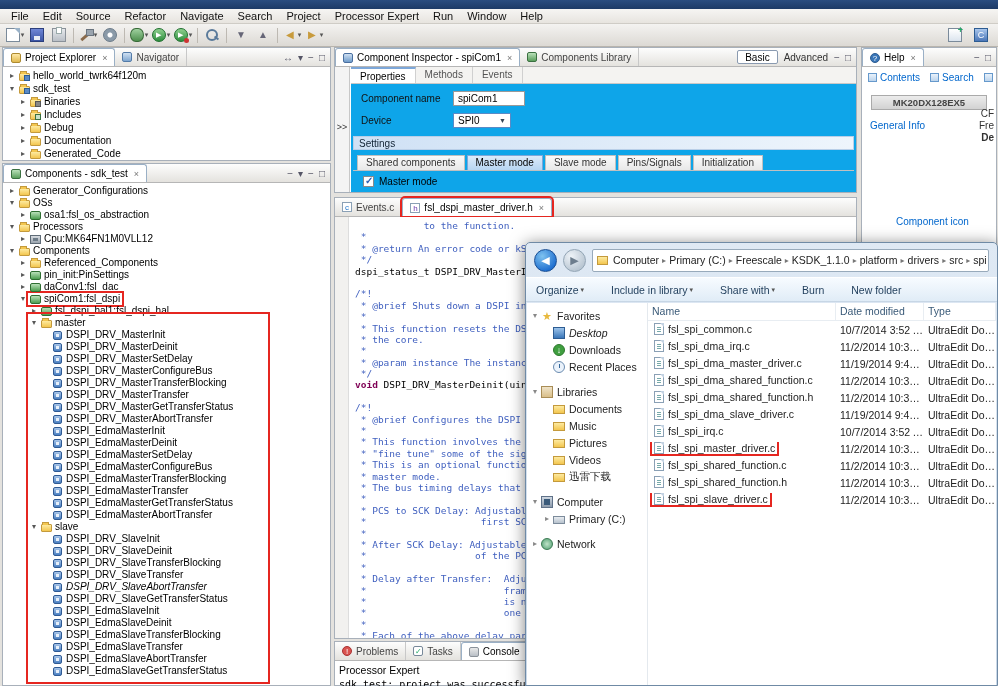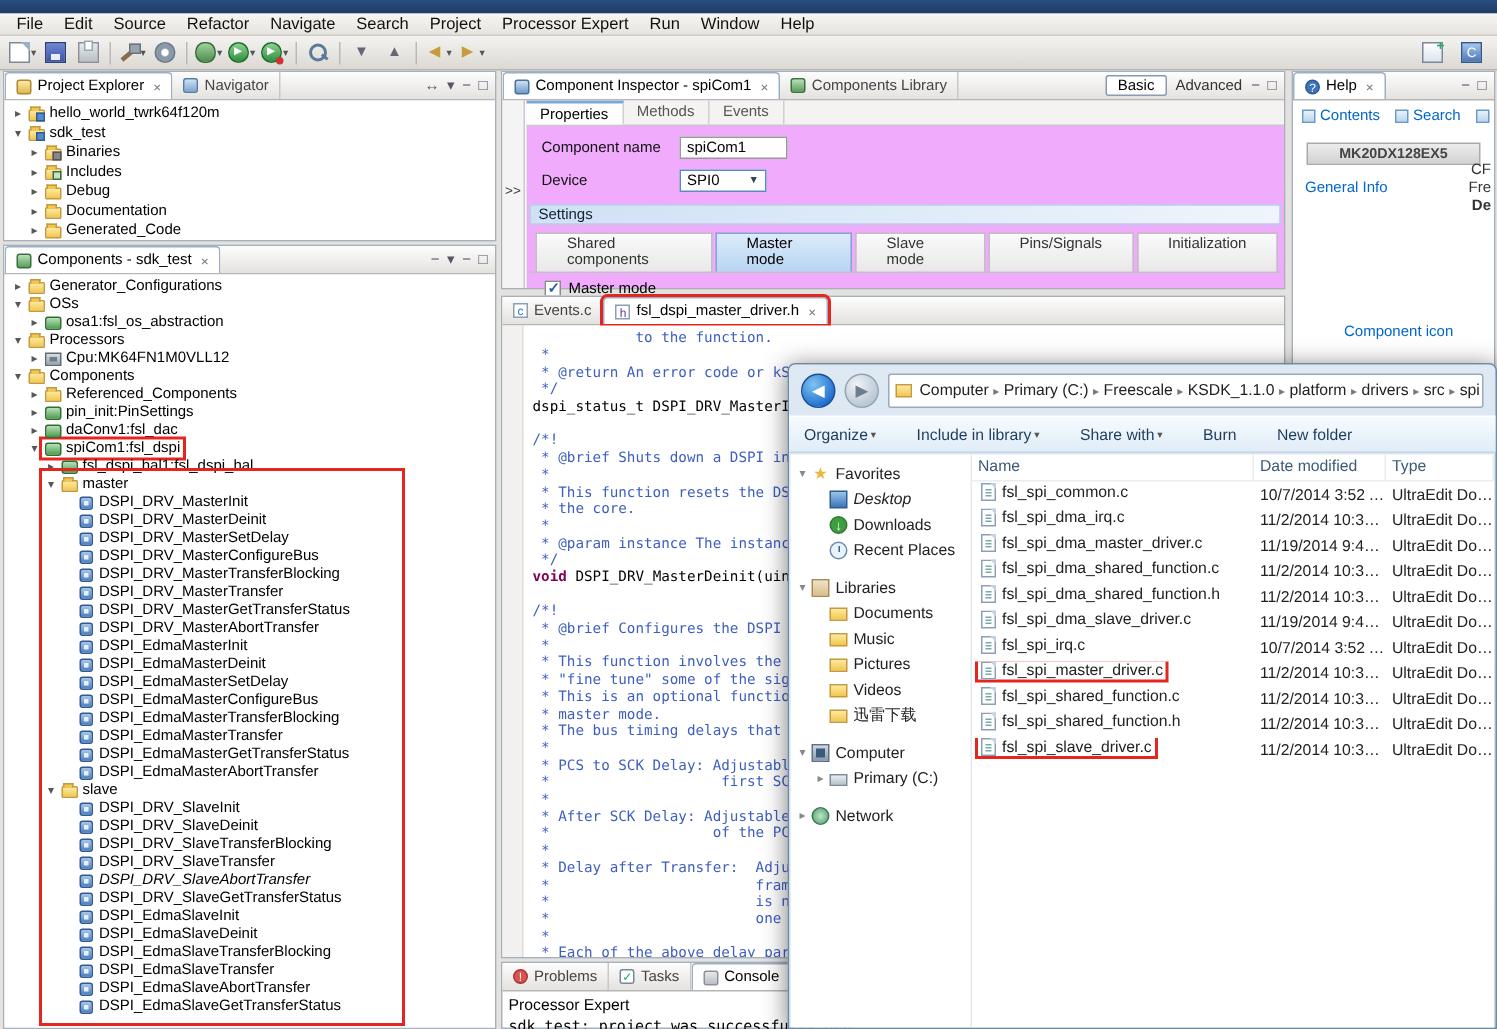--- a/index.html
+++ b/index.html
@@ -75,32 +75,32 @@
 .ic.bin::after{content:"";position:absolute;right:-1px;bottom:-1px;width:4px;height:4px;background:#888;border:1px solid #555}
 .ic.inc::after{content:"";position:absolute;right:-1px;bottom:-1px;width:4px;height:4px;background:#c7e0c7;border:1px solid #3a7040}
 .ic.comp{background:linear-gradient(#b9e0b9,#4d9e50);border:1px solid #2e6e31;border-radius:2px;height:9px;margin-top:1px}
 .ic.cpu{background:linear-gradient(#d9dde2,#9aa4ae);border:1px solid #5f6b77;height:9px;margin-top:1px}
 .ic.cpu::after{content:"";position:absolute;inset:2px;background:#6f7d8a}
 .ic.meth{background:linear-gradient(#a8c6ea,#4a7fc1);border:1px solid #2f5a94;border-radius:2px;width:9px;height:9px;margin:1px}
 .ic.meth::after{content:"";position:absolute;left:2px;top:2px;width:3px;height:3px;background:#e8f0fa}
 
 
 #insp-collapse{position:absolute;left:0;top:19px;bottom:0;width:15px;border-right:1px solid #c8c8c8;background:#f4f4f4;font-size:9px;color:#333;text-align:center;padding-top:55px}
-.insp-body{position:absolute;left:16px;top:19px;right:0;bottom:0;background:#f0abfc}
+.insp-body{position:absolute;left:16px;top:19px;right:0;bottom:0;background:#0ea5e9}
 .subtabs{height:17px;border-bottom:1px solid #c8c8c8;background:#f4f3f1;display:flex;font-size:10px}
 .stab{padding:2px 9px 0;border-right:1px solid #d0d0d0;color:#555}
 .stab.sel{background:#fff;color:#000;border-top:2px solid #7da7d9}
 .frm{display:flex;align-items:center;margin:7px 0 0 10px;gap:10px;font-size:10px}
 .flabel{width:82px;color:#111}
 .tbox{border:1px solid #999;background:#fff;padding:0 4px;height:15px;min-width:72px;display:inline-flex;align-items:center;font-size:10px}
 .tbox.sel{border:1px solid #5a8ac6}
 .tbox .arr{margin-left:auto;font-size:7px;color:#345;padding-left:6px}
 .settings-bar{height:14px;margin:8px 2px 0;background:linear-gradient(90deg,#cfe1f5,#eef5fc);border:1px solid #b9cfe8;display:flex;align-items:center;padding:0 5px;font-size:10px;color:#123}
 .mode-tabs{display:flex;margin:5px 2px 0 6px;font-size:10px}
-.mtab{padding:1px 20px 2px;border:1px solid #c0c0c0;border-bottom:none;background:linear-gradient(#fafafa,#e8e8e8);margin-right:2px;color:#333}
+.mtab{padding:1px 8px 2px;border:1px solid #c0c0c0;border-bottom:none;background:linear-gradient(#fafafa,#e8e8e8);margin-right:2px;color:#333}
 .mtab.sel{background:linear-gradient(#dcebfa,#b7d5f2);border-color:#7da7d9;color:#000}
 .mode-content{border-top:1px solid #c0c0c0;margin:0 2px;padding:5px 0 0 10px;display:flex;align-items:center;gap:5px;font-size:10px}
 .cb{width:11px;height:11px;border:1px solid #8a8a8a;background:#fff;position:relative;flex:none}
 .cb::after{content:"✓";position:absolute;left:1px;top:-2px;color:#2a5db0;font-size:10px;font-weight:bold}
 .modewrap{margin-left:auto;display:flex;align-items:center;gap:6px;padding-right:5px}
 .modebtn{border:1px solid #8a9ab0;background:#fff;padding:0 7px;height:14px;display:flex;align-items:center;border-radius:2px;font-size:10px;color:#000}
 .modelbl{font-size:10px;color:#333}
 
 
 .gutter{position:absolute;left:0;top:19px;bottom:0;width:14px;background:#f2f1ef;border-right:1px solid #ddd}

